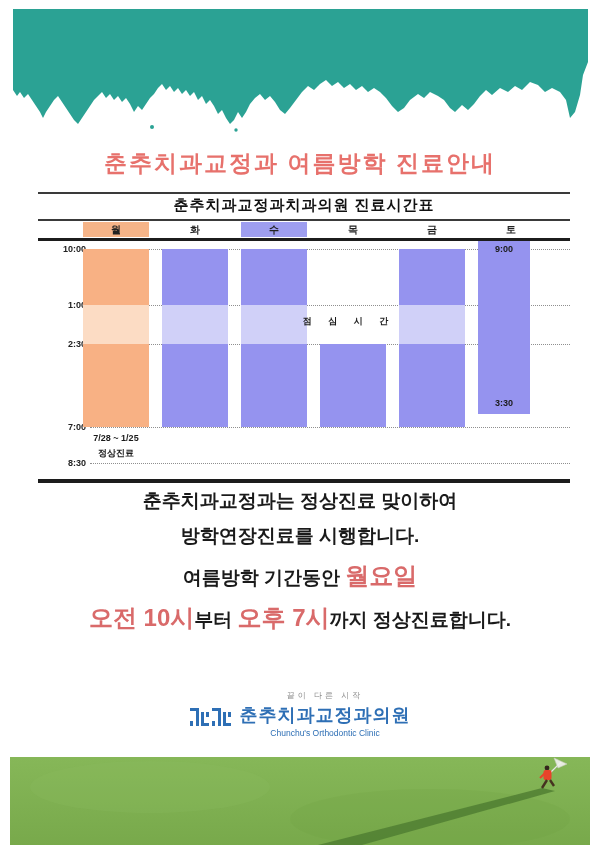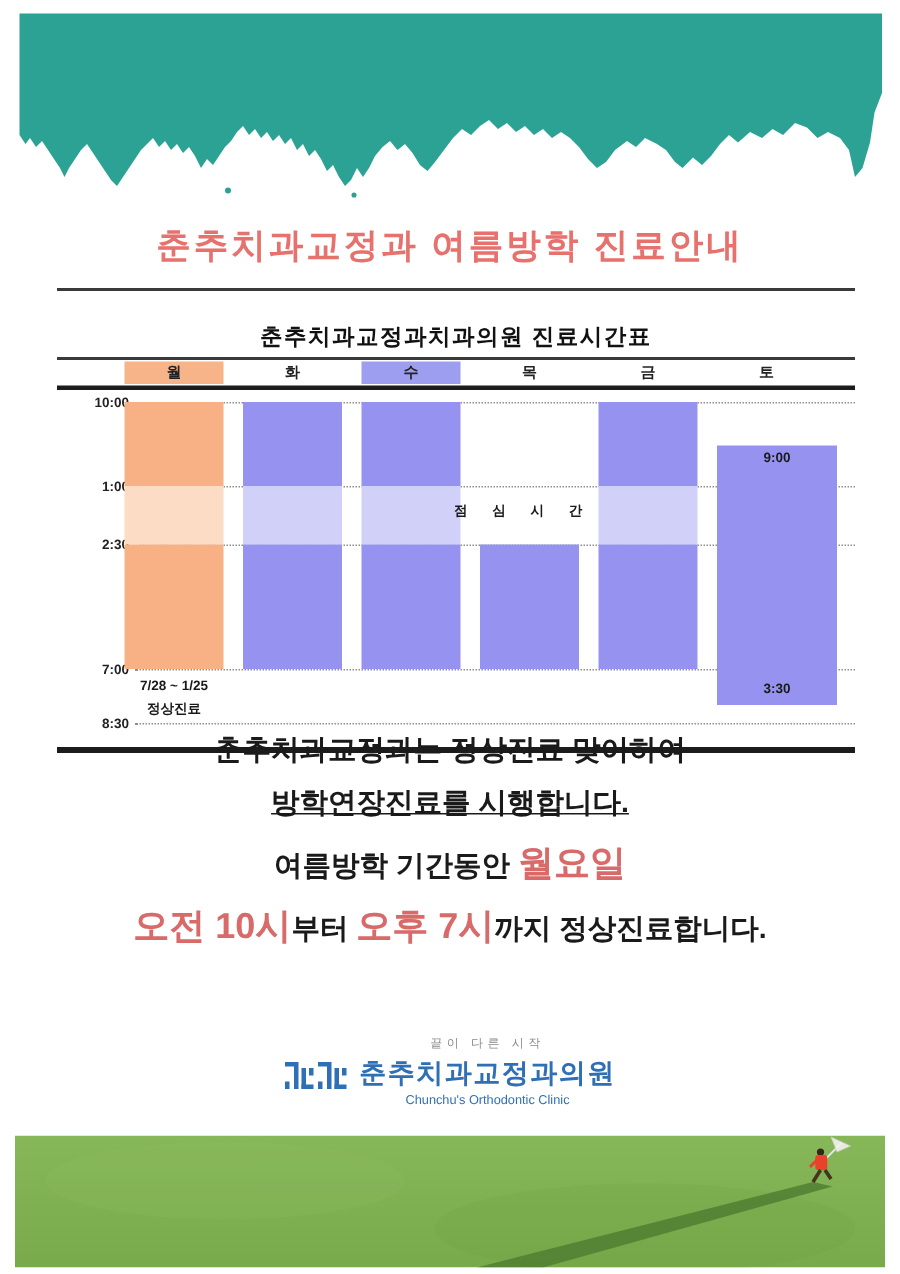--- a/index.html
+++ b/index.html
@@ -14,21 +14,21 @@
     position:absolute;left:0;top:148px;width:600px;text-align:center;
     font-size:23px;font-weight:bold;color:#E7716C;letter-spacing:2px;
   }
   
   #table-wrap{position:absolute;left:38px;top:192px;width:532px;}
   .hline-thin{height:2px;background:#3a3a3a;}
   .hline-mid{height:2px;background:#3a3a3a;}
   .hline-thick{height:3px;background:#1c1c1c;}
   #table-title{
     text-align:center;font-size:15px;font-weight:bold;color:#111;
-    padding:21px 0 4px 0;letter-spacing:1px;
+    padding:2px 0 4px 0;letter-spacing:1px;
   }
   #day-row{position:relative;height:17px;}
   .day-cell{
     position:absolute;top:1px;height:15px;line-height:15px;text-align:center;
     font-size:10px;font-weight:bold;color:#222;
   }
   #chart{position:relative;height:238px;background:#fff;overflow:hidden;}
   .gridline{
     position:absolute;left:52px;right:0;height:0;
     border-top:1px dotted #8f8f8f;
@@ -128,32 +128,32 @@
         <div class="seg purple open" style="left: 124px; width: 66px; top: 8px; height: 56px;"></div>
         <div class="seg purple lunch" style="left: 124px; width: 66px; top: 64px; height: 39px;"></div>
         <div class="seg purple open" style="left: 124px; width: 66px; top: 103px; height: 83px;"></div>
         <div class="seg purple open" style="left: 203px; width: 66px; top: 8px; height: 56px;"></div>
         <div class="seg purple lunch" style="left: 203px; width: 66px; top: 64px; height: 39px;"></div>
         <div class="seg purple open" style="left: 203px; width: 66px; top: 103px; height: 83px;"></div>
         <div class="seg purple open" style="left: 282px; width: 66px; top: 103px; height: 83px;"></div>
         <div class="seg purple open" style="left: 361px; width: 66px; top: 8px; height: 56px;"></div>
         <div class="seg purple lunch" style="left: 361px; width: 66px; top: 64px; height: 39px;"></div>
         <div class="seg purple open" style="left: 361px; width: 66px; top: 103px; height: 83px;"></div>
-        <div class="seg purple open" style="left: 440px; width: 80px; top: 0px; height: 173px; margin-top: 37px;">
+        <div class="seg purple open" style="left: 440px; width: 52px; top: 0px; height: 173px;">
           <div class="seg-label-top">9:00</div>
           <div class="seg-label-bottom">3:30</div>
         </div>
         <div class="lunch-label" style="left: 226px; top: 74px;">점 심 시 간</div>
       </div>
     <div class="hline-thick" style="height:4px;"></div>
   </div>
 
   <div id="notice">
     <div class="line blk">춘추치과교정과는 정상진료 맞이하여</div>
-    <div class="line blk" style="margin-bottom:12px;text-decoration:underline;">방학연장진료를 시행합니다.</div>
+    <div class="line blk" style="margin-bottom:12px;">방학연장진료를 시행합니다.</div>
     <div class="line">
       <span class="blk">여름방학 기간동안 </span><span class="red-big">월요일</span>
     </div>
     <div class="line">
       <span class="red-big emdot">오전 10시</span><span class="blk">부터 </span><span class="red-big emdot">오후 7시</span><span class="blk">까지 정상진료합니다.</span>
     </div>
   </div>
 
   <div id="footer">
     <div id="footer-inner">

